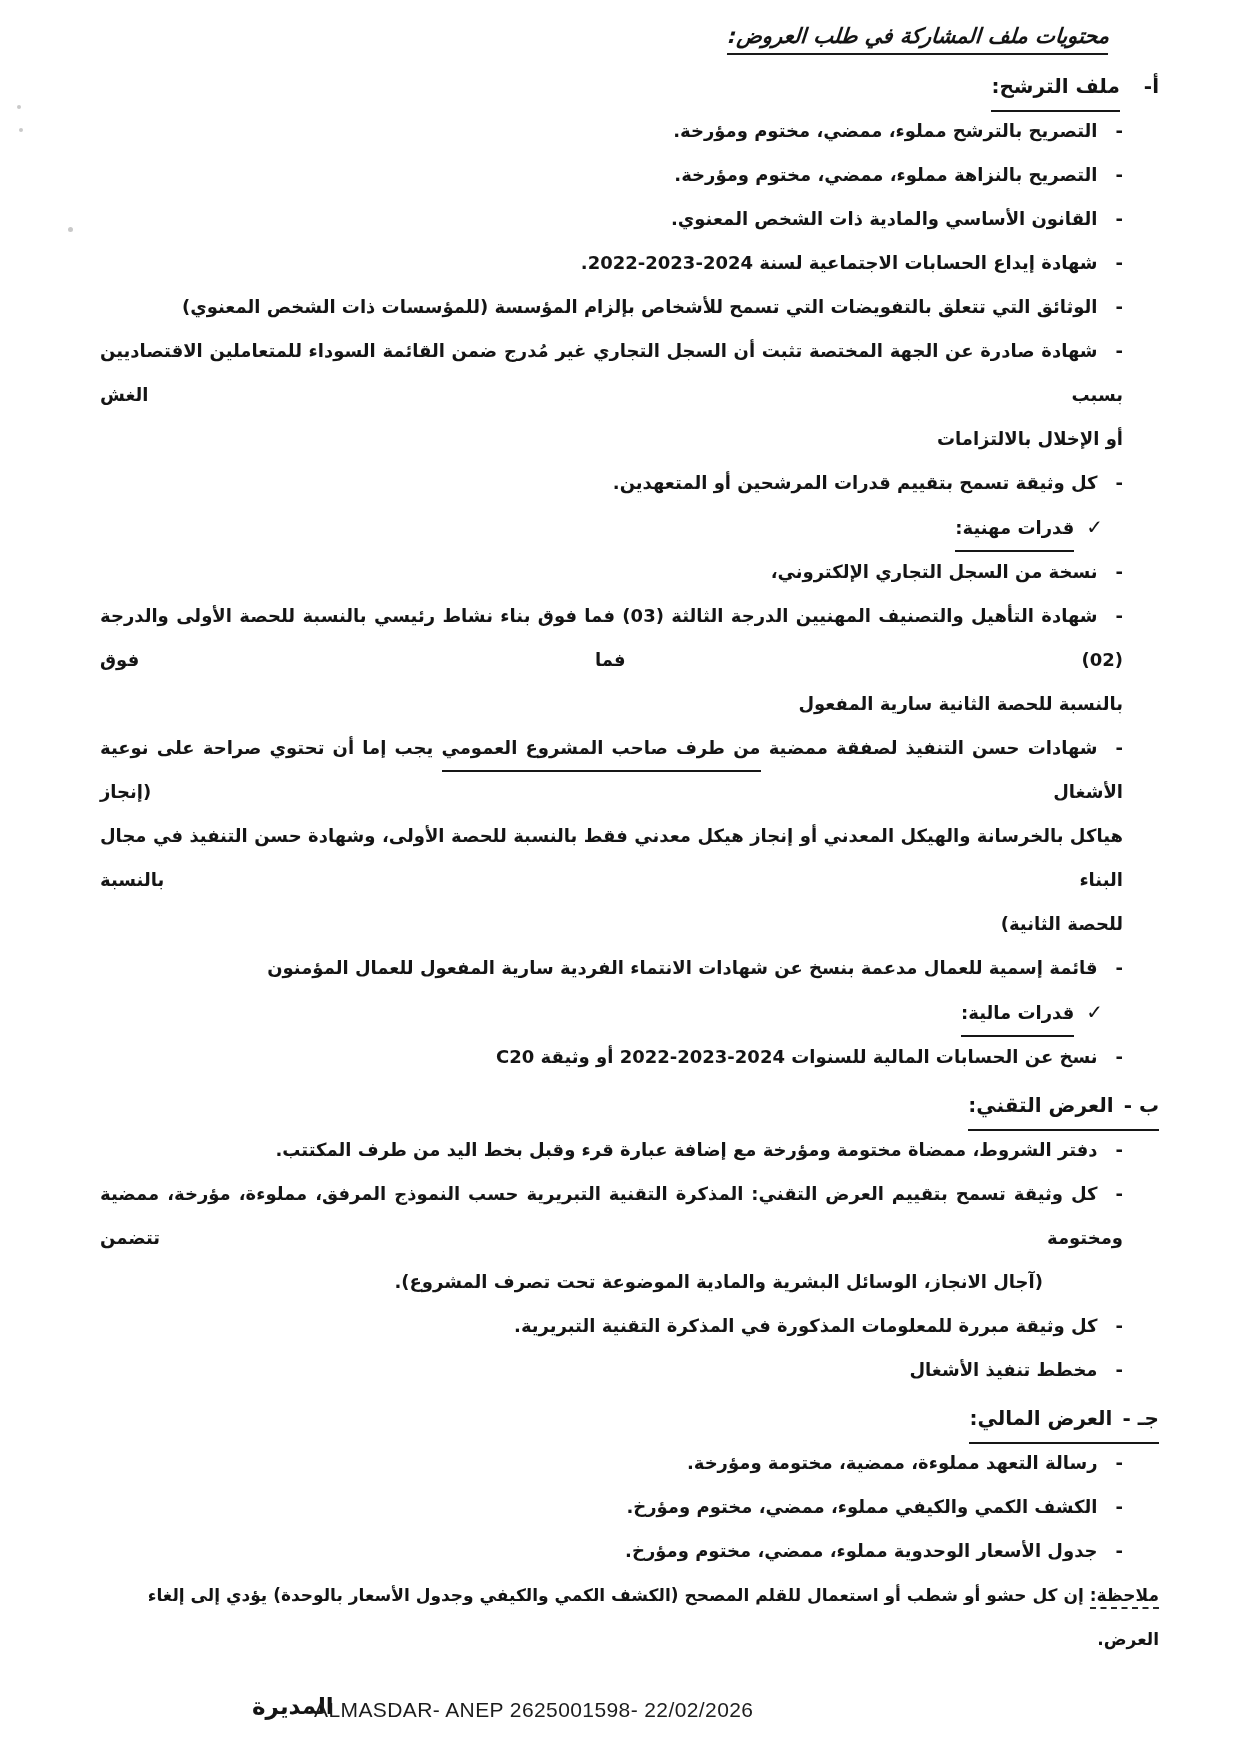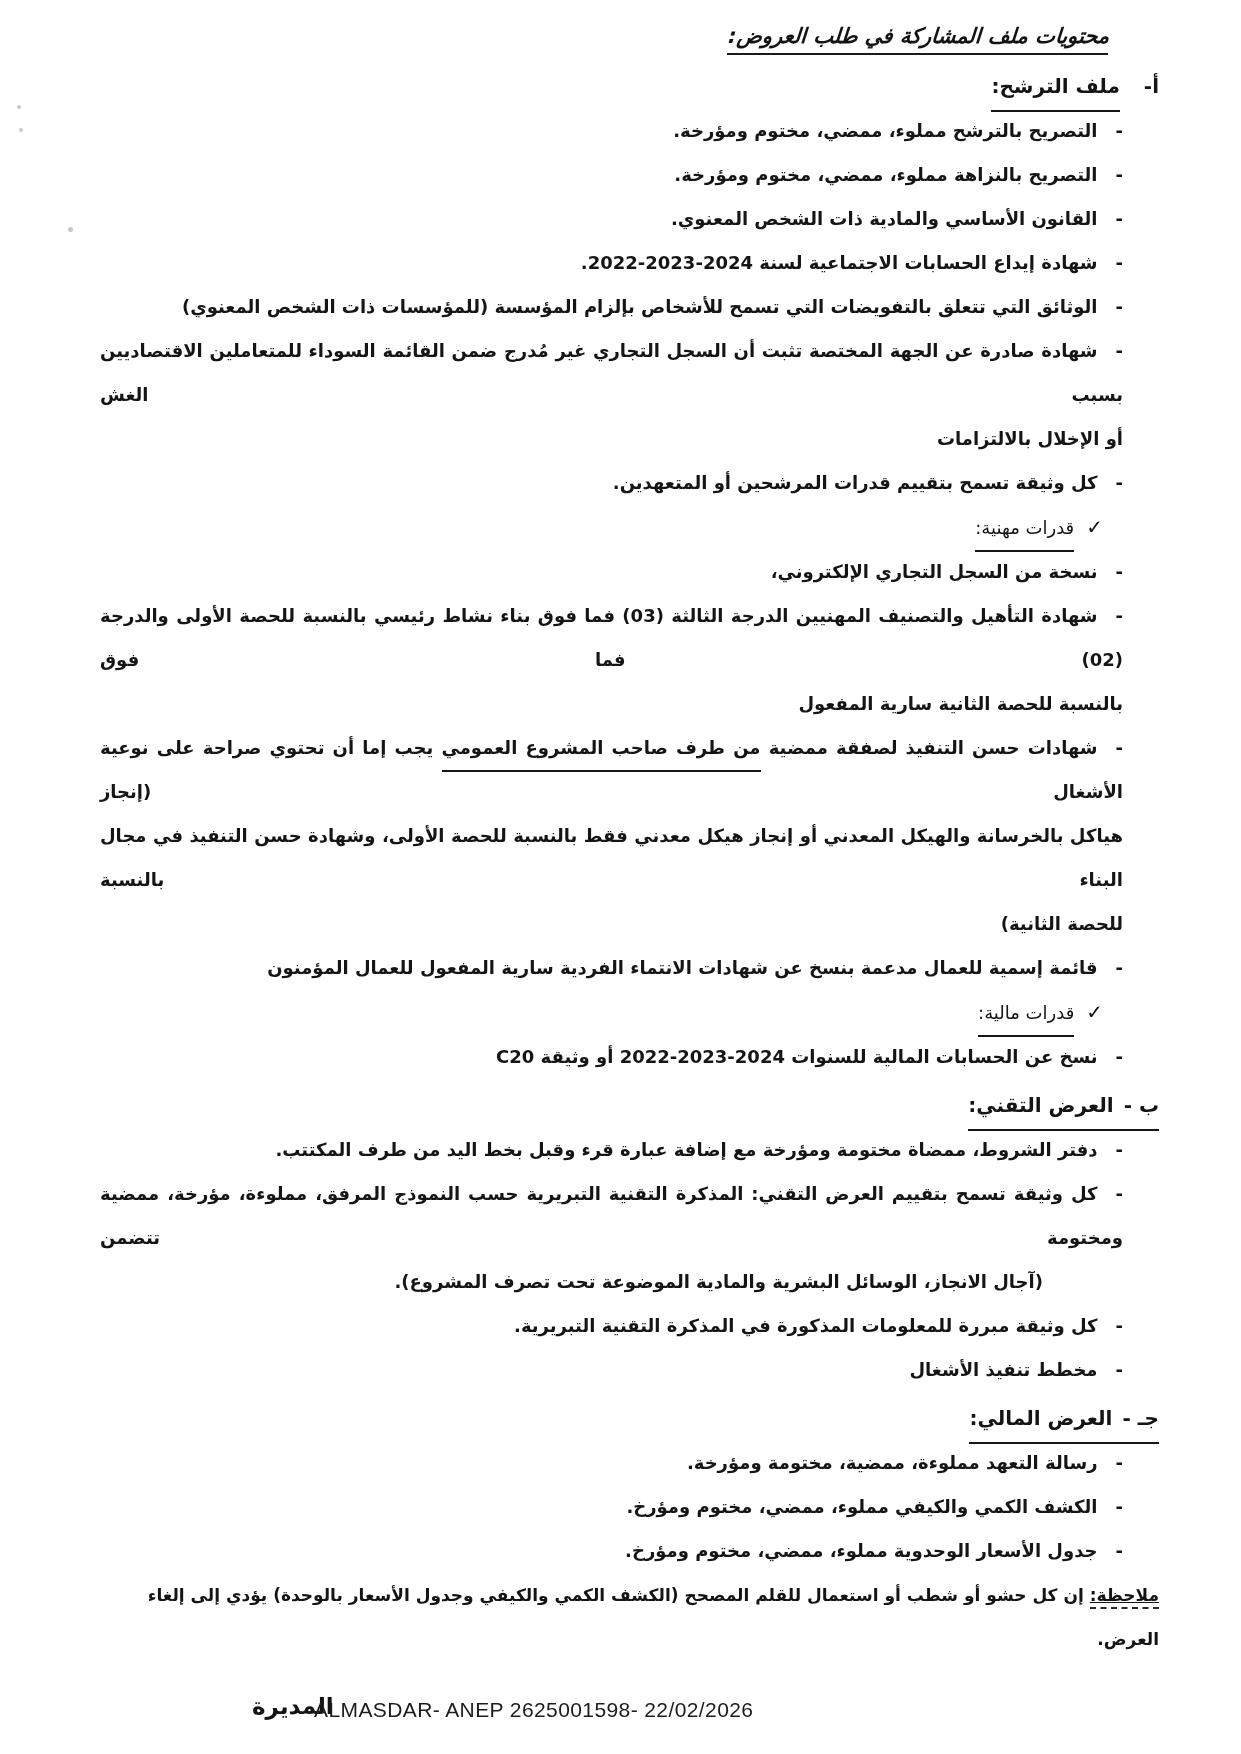--- a/index.html
+++ b/index.html
@@ -28,25 +28,25 @@
   .sl-in { margin-left:10px; }
   .u { border-bottom:2px solid #161616; padding-bottom:12px; }
 
   .item { margin-right:36px; }
   .ln { font-size:18px; font-weight:bold; line-height:44px; color:#151515; }
   .full { text-align:justify; text-align-last:justify; text-justify:inter-word; }
   .end { text-align:start; }
   .ind { padding-right:80px; }
   .dash { display:inline-block; margin-left:18px; }
 
-  .check { margin-right:56px; font-size:18px; font-weight:normal; line-height:44px; }
+  .check { margin-right:56px; font-size:18px; font-weight:bold; line-height:44px; }
   .check .mark { margin-left:12px; font-size:20px; }
 
   .note { font-size:17px; font-weight:bold; line-height:44px; }
-  .note .nu { border-bottom:2px dashed #2a2a2a; padding-bottom:2px;text-decoration:underline; }
+  .note .nu { border-bottom:2px dashed #2a2a2a; padding-bottom:2px; }
 
   .sig { margin-top:32px; text-align:left; padding-left:152px; font-size:23px; font-weight:bold; }
 
   .footer {
     position:absolute; top:1698px; left:314px;
     font-family:Liberation Sans, sans-serif;
     font-size:21px; color:#1c1c1c; letter-spacing:0.4px;
     direction:ltr;
     text-align:center;
   }

